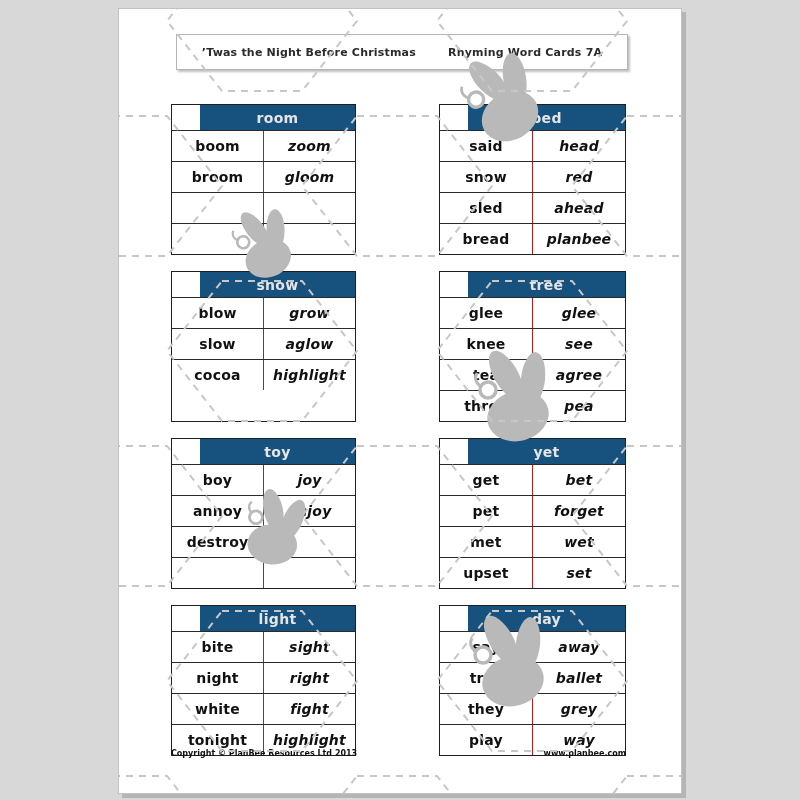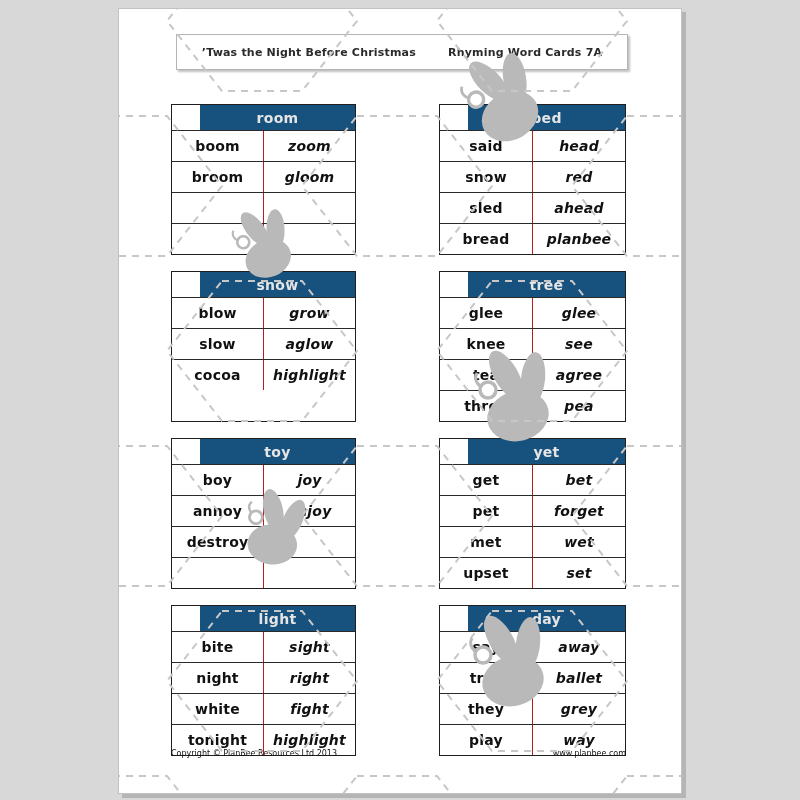--- a/index.html
+++ b/index.html
@@ -32,21 +32,21 @@
   }
   .card-row{display:flex;height:30px;border-top:1px solid #2a2a2a;}
   .cell{
     flex:1;display:flex;align-items:center;justify-content:center;
     font-size:14px;font-weight:bold;color:#111;letter-spacing:.2px;
   }
   .cell + .cell{border-left:1px solid #b91c1c;font-style:italic;}
   .footer{
     position:absolute;left:52px;top:740px;width:455px;z-index:2;
     display:flex;justify-content:space-between;
-    font-size:8px;font-weight:normal;color:#111;
+    font-size:8px;font-weight:bold;color:#111;
   }
   .overlay{position:absolute;left:0;top:0;width:562px;height:784px;pointer-events:none;}
   #bees{z-index:4;}
   #cutlines{z-index:5;}
 </style>
 </head>
 <body>
 
 <div class="page">
 

